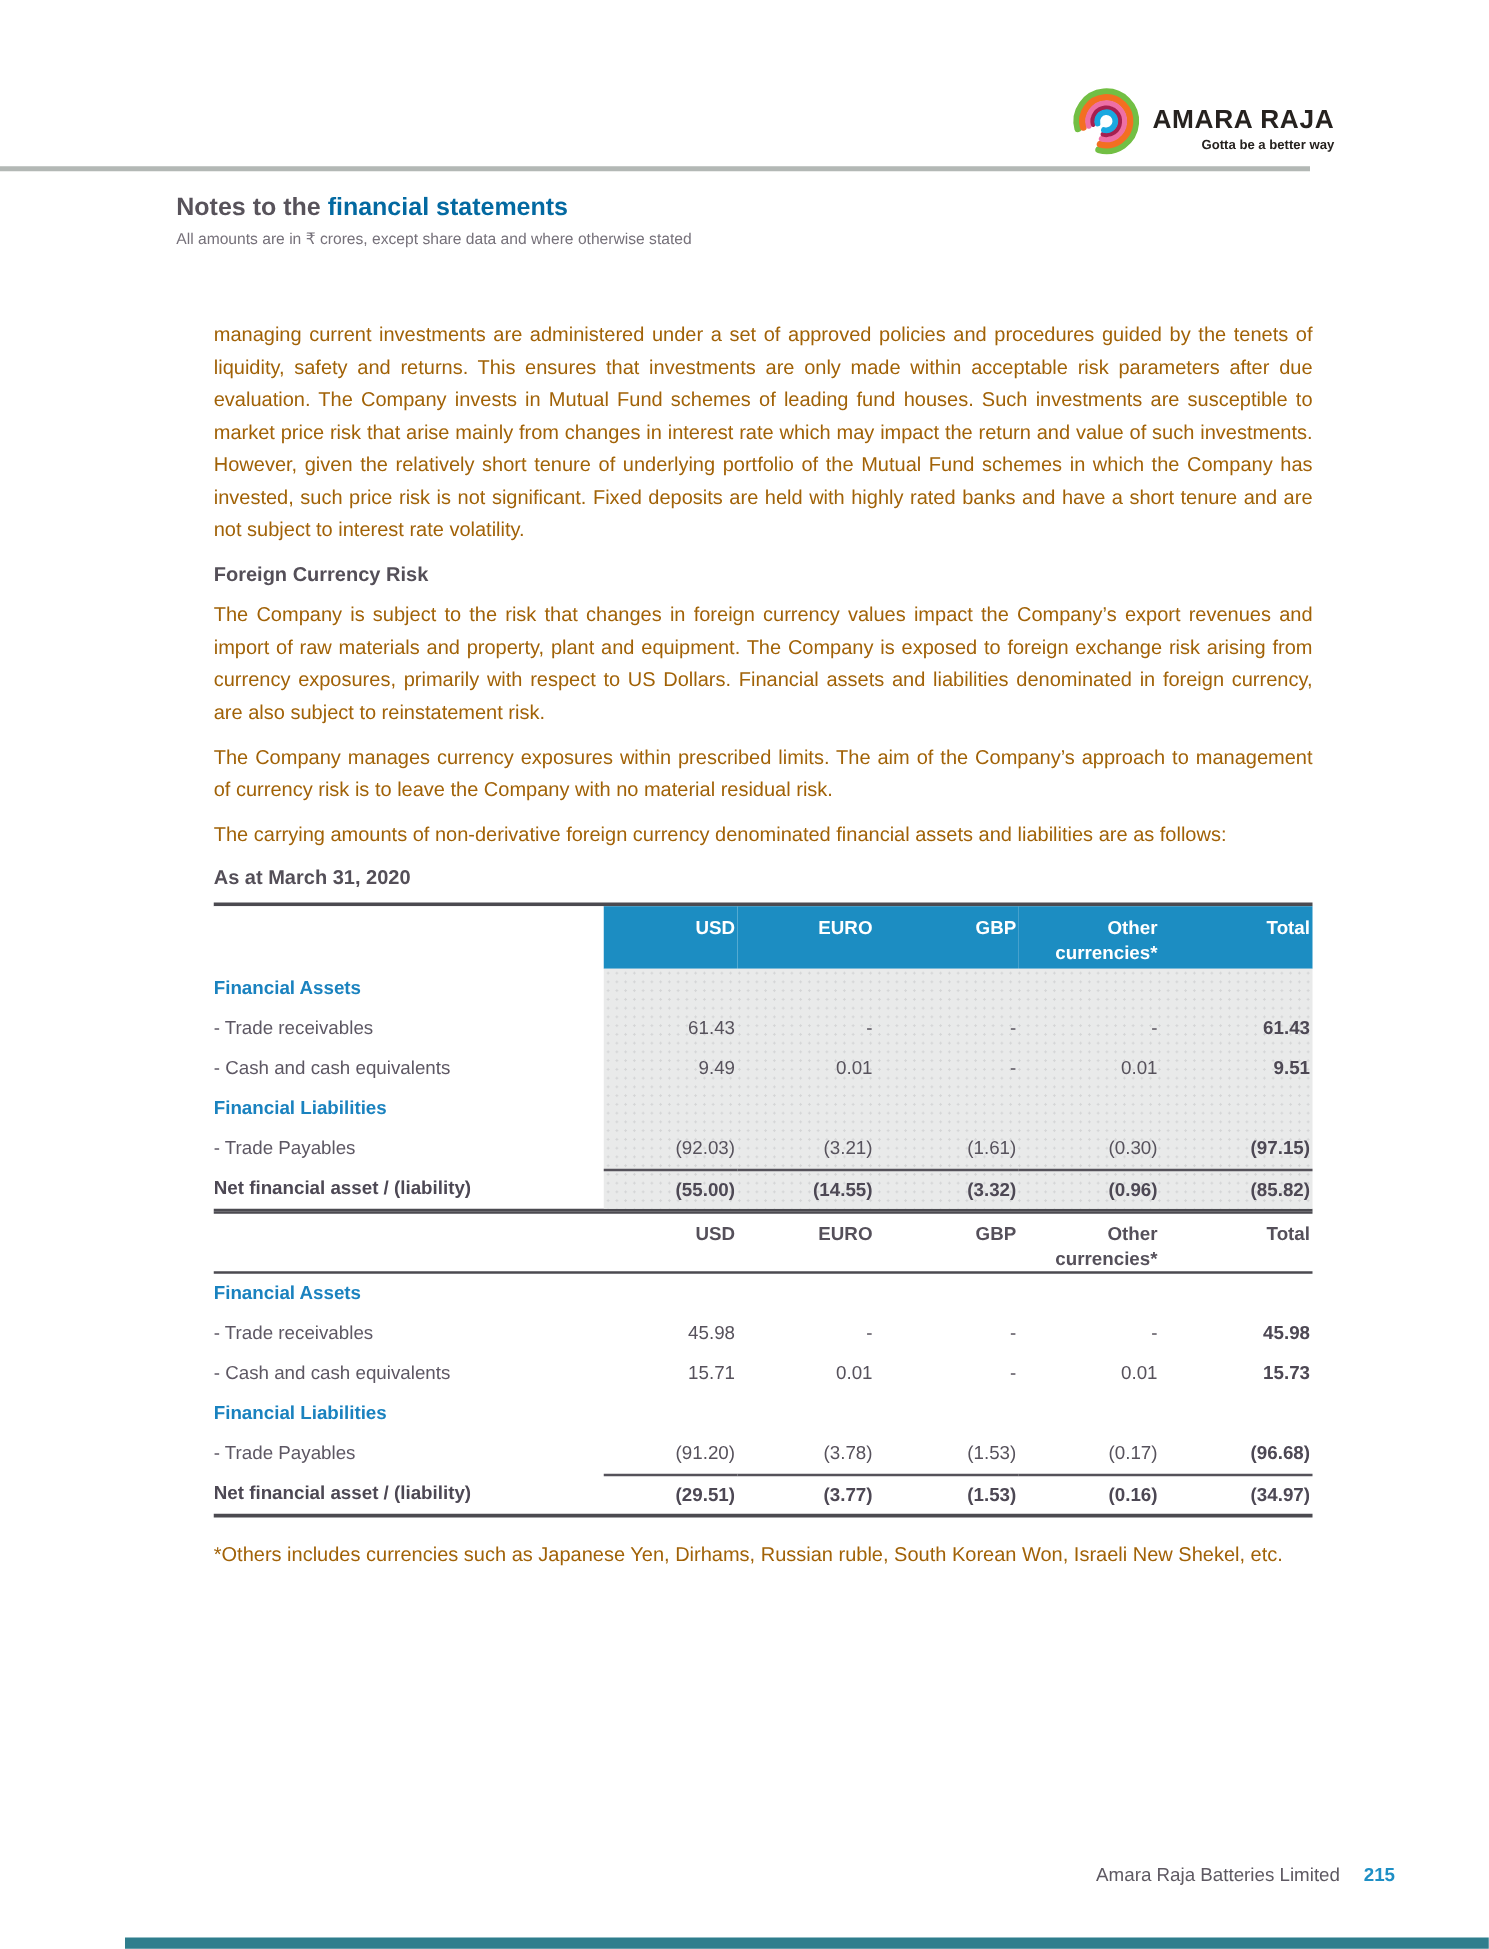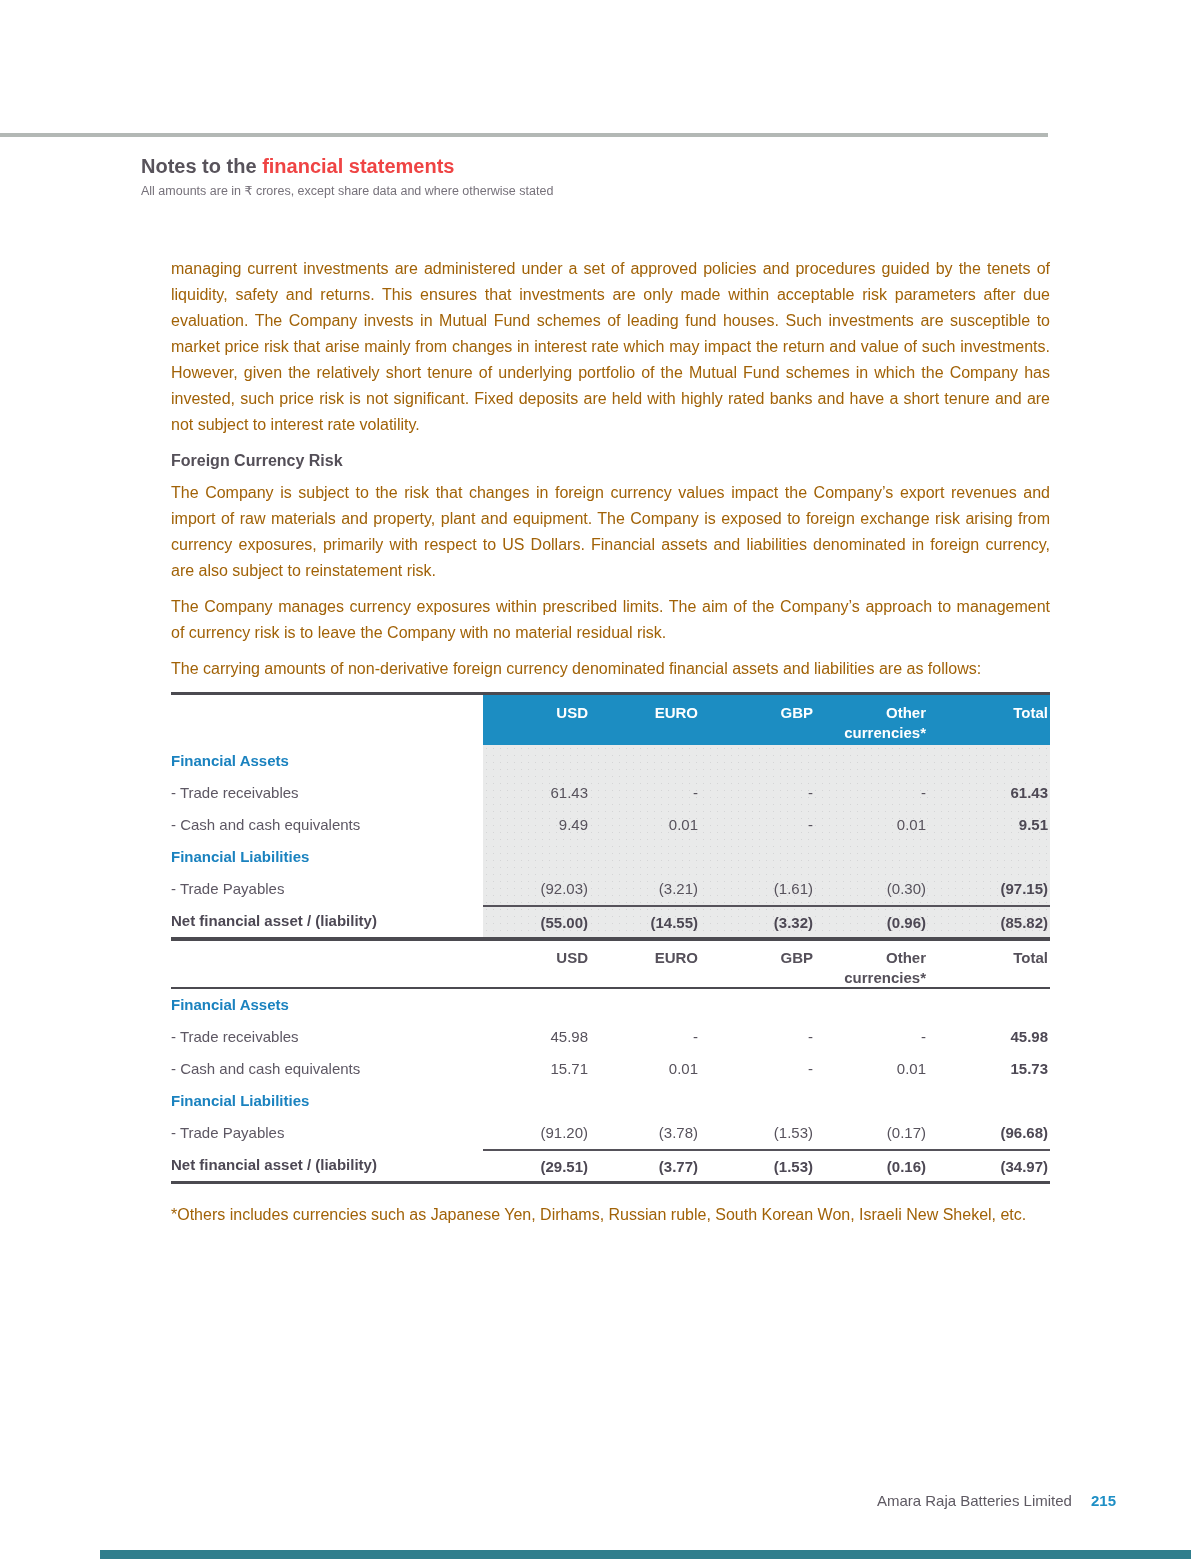--- a/index.html
+++ b/index.html
@@ -15,21 +15,21 @@
   .logo { position:absolute; top:68px; left:856px; width:200px; display:flex; align-items:flex-start; }
   .logo svg { flex:0 0 auto; }
   .logo-text { margin-left:8px; padding-top:16px; }
   .brand { font-size:21px; font-weight:800; letter-spacing:0.5px; color:#26221f; white-space:nowrap; }
   .tagline { font-size:10.5px; font-weight:700; color:#26221f; text-align:right; margin-top:2px; white-space:nowrap; }
   .header-rule { position:absolute; top:133px; left:0; width:1048px; height:4px; background:#b3b8b5; }
 
   
   .title-block { position:absolute; top:155px; left:141px; }
   h1 { font-size:20px; font-weight:700; color:#58535b; }
-  h1 .accent { color:#ef4444; }
+  h1 .accent { color:#0369a1; }
   .subtitle { font-size:12.5px; color:#76717a; margin-top:5px; }
 
   
   .content { position:absolute; top:238px; left:171px; width:879px; }
   .content p { font-size:16px; line-height:26px; text-align:justify; color:#a16207; margin:0 0 10px 0; padding-top:18px; }
   .content p + p, .content h3 + p { padding-top:0; }
   h3.riskhead { font-size:16px; font-weight:700; color:#544f58; margin:14px 0 10px 0; }
   h4.tbltitle { font-size:16px; font-weight:700; color:#544f58; margin:12px 0 10px 0; }
   h4.tbltitle.second { margin-top:23px; }
   .footnote { font-size:14.5px; color:#5d5763; margin-top:17px; }
@@ -70,35 +70,49 @@
   .doc-footer { position:absolute; top:1492px; right:75px; display:flex; align-items:baseline; gap:19px; }
   .company { font-size:15px; color:#5e5962; }
   .pageno { font-size:15px; font-weight:700; color:#1e8fc5; }
   .bottom-bar { position:absolute; bottom:0; left:100px; right:0; height:9px; background:#2f7e8d; }
 </style>
 </head>
 <body>
 
 <div class="page">
 
+  <div class="logo">
+    <svg width="58" height="58" viewBox="0 0 64 64">
+      <path d="M 6.9 38.7 A 26 26 0 1 1 25.3 57.1" fill="none" stroke="#72bf44" stroke-width="6" stroke-linecap="round"></path>
+      <path d="M 11.7 37.4 A 21 21 0 1 1 26.6 52.3" fill="none" stroke="#f36f21" stroke-width="6" stroke-linecap="round"></path>
+      <path d="M 16.5 36.1 A 16 16 0 1 1 27.9 47.5" fill="none" stroke="#ee6fa5" stroke-width="5" stroke-linecap="round"></path>
+      <path d="M 20.4 35.1 A 12 12 0 1 1 28.9 43.6" fill="none" stroke="#a62050" stroke-width="4" stroke-linecap="round"></path>
+      <path d="M 24.3 34.1 A 8 8 0 1 1 29.9 39.7" fill="none" stroke="#1aa8e0" stroke-width="5" stroke-linecap="round"></path>
+    </svg>
+    <div class="logo-text">
+      <div class="brand">AMARA RAJA</div>
+      <div class="tagline">Gotta be a better way</div>
+    </div>
+  </div>
 
   <div class="header-rule"></div>
 
   <div class="title-block">
     <h1><span>Notes to the </span><span class="accent">financial statements</span></h1>
     <div class="subtitle">All amounts are in ₹ crores, except share data and where otherwise stated</div>
   </div>
 
   <main class="content">
     <p>managing current investments are administered under a set of approved policies and procedures guided by the tenets of liquidity, safety and returns. This ensures that investments are only made within acceptable risk parameters after due evaluation. The Company invests in Mutual Fund schemes of leading fund houses. Such investments are susceptible to market price risk that arise mainly from changes in interest rate which may impact the return and value of such investments. However, given the relatively short tenure of underlying portfolio of the Mutual Fund schemes in which the Company has invested, such price risk is not significant. Fixed deposits are held with highly rated banks and have a short tenure and are not subject to interest rate volatility.</p>
     <h3 class="riskhead">Foreign Currency Risk</h3>
     <p>The Company is subject to the risk that changes in foreign currency values impact the Company’s export revenues and import of raw materials and property, plant and equipment. The Company is exposed to foreign exchange risk arising from currency exposures, primarily with respect to US Dollars. Financial assets and liabilities denominated in foreign currency, are also subject to reinstatement risk.</p>
     <p>The Company manages currency exposures within prescribed limits. The aim of the Company’s approach to management of currency risk is to leave the Company with no material residual risk.</p>
     <p>The carrying amounts of non-derivative foreign currency denominated financial assets and liabilities are as follows:</p>
 
+    <h4 class="tbltitle">As at March 31, 2020</h4>
 
     <div class="fx-table t2020">
       <div class="row thead">
         <div class="cell labelcell"></div>
         <div class="cell v">USD</div>
         <div class="cell v">EURO</div>
         <div class="cell v">GBP</div>
         <div class="cell v">Other currencies*</div>
         <div class="cell v">Total</div>
       </div>

